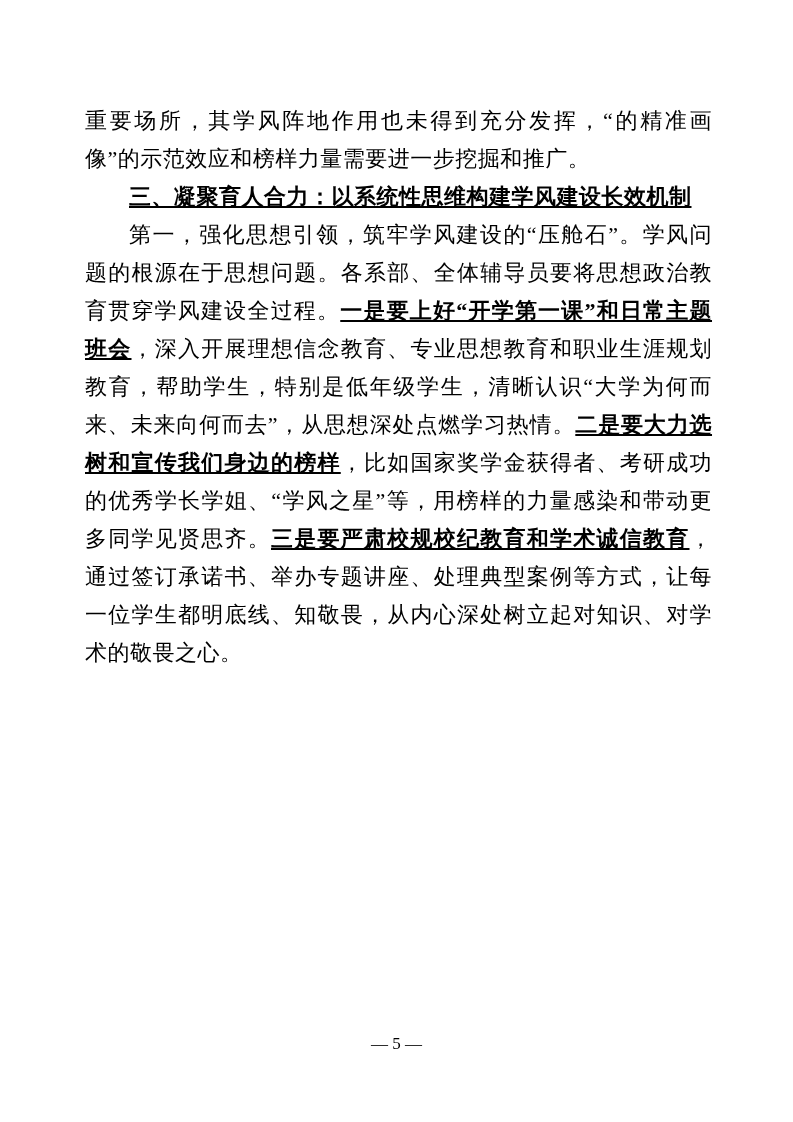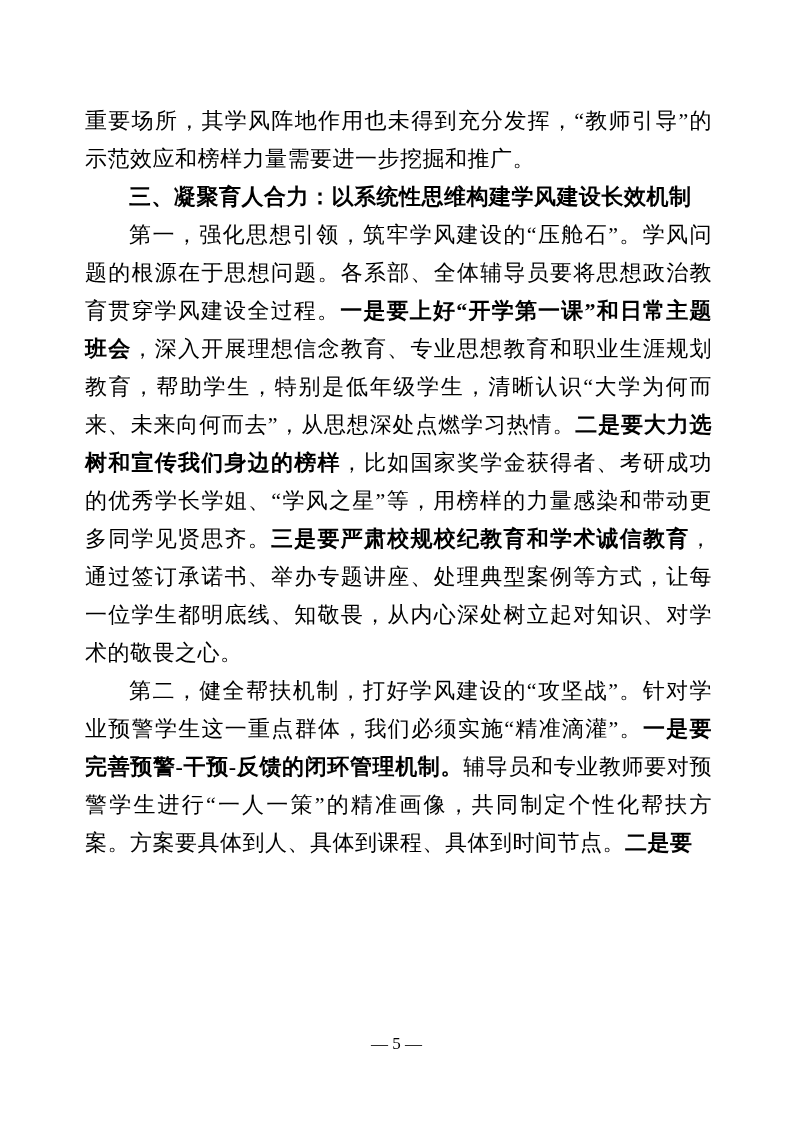--- a/index.html
+++ b/index.html
@@ -36,37 +36,37 @@
   }
   p.para.heading {
     font-family: "Liberation Sans", "DejaVu Sans", sans-serif;
     font-weight: 700;
   }
   .run {
     font-weight: 400;
   }
   .run.bold {
     font-weight: 700;
+    text-decoration: underline;
   }
   .footer {
     position: absolute;
     left: 0;
     right: 0;
     top: 1032px;
     text-align: center;
     font-size: 17px;
     line-height: 24px;
     color: #000000;
     font-family: "Liberation Serif", "DejaVu Serif", serif;
   }
 </style>
 </head>
 <body>
 
 <div class="page">
   <div class="content">
-      <p class="para body-continuation"><span class="run">重要场所，其学风阵地作用也未得到充分发挥，“教师引导”的示范效应和榜样力量需要进一步挖掘和推广。</span></p>
+      <p class="para body-continuation"><span class="run">重要场所，其学风阵地作用也未得到充分发挥，“的精准画像”的示范效应和榜样力量需要进一步挖掘和推广。</span></p>
       <p class="para heading"><span class="run bold">三、凝聚育人合力：以系统性思维构建学风建设长效机制</span></p>
       <p class="para body"><span class="run">第一，强化思想引领，筑牢学风建设的“压舱石”。学风问题的根源在于思想问题。各系部、全体辅导员要将思想政治教育贯穿学风建设全过程。</span><span class="run bold">一是要上好“开学第一课”和日常主题班会</span><span class="run">，深入开展理想信念教育、专业思想教育和职业生涯规划教育，帮助学生，特别是低年级学生，清晰认识“大学为何而来、未来向何而去”，从思想深处点燃学习热情。</span><span class="run bold">二是要大力选树和宣传我们身边的榜样</span><span class="run">，比如国家奖学金获得者、考研成功的优秀学长学姐、“学风之星”等，用榜样的力量感染和带动更多同学见贤思齐。</span><span class="run bold">三是要严肃校规校纪教育和学术诚信教育</span><span class="run">，通过签订承诺书、举办专题讲座、处理典型案例等方式，让每一位学生都明底线、知敬畏，从内心深处树立起对知识、对学术的敬畏之心。</span></p>
-      <p class="para body"><span class="run">第二，健全帮扶机制，打好学风建设的“攻坚战”。针对学业预警学生这一重点群体，我们必须实施“精准滴灌”。</span><span class="run bold">一是要完善预警-干预-反馈的闭环管理机制。</span><span class="run">辅导员和专业教师要对预警学生进行“一人一策”的精准画像，共同制定个性化帮扶方案。方案要具体到人、具体到课程、具体到时间节点。</span><span class="run bold">二是要</span></p>
     </div>
   <div class="footer">— 5 —</div>
 </div>
 
 </body></html>

